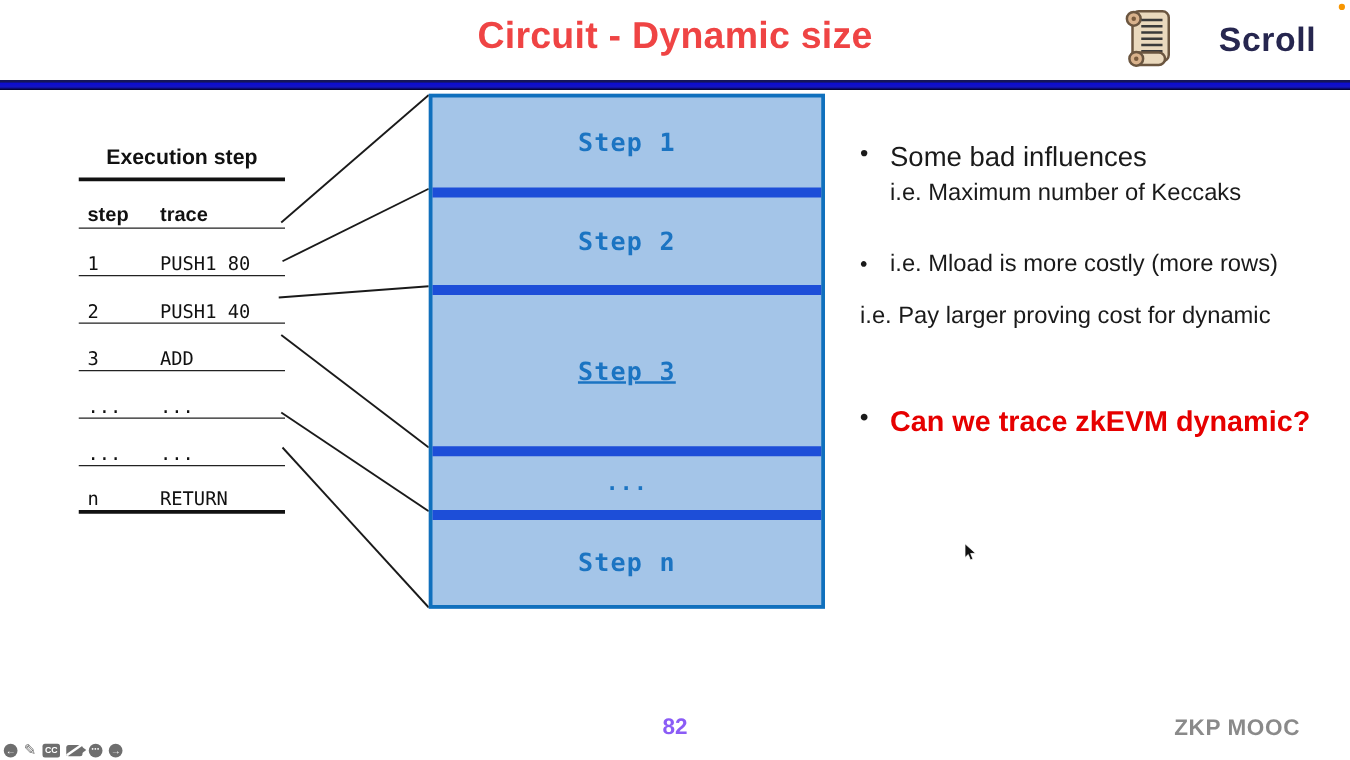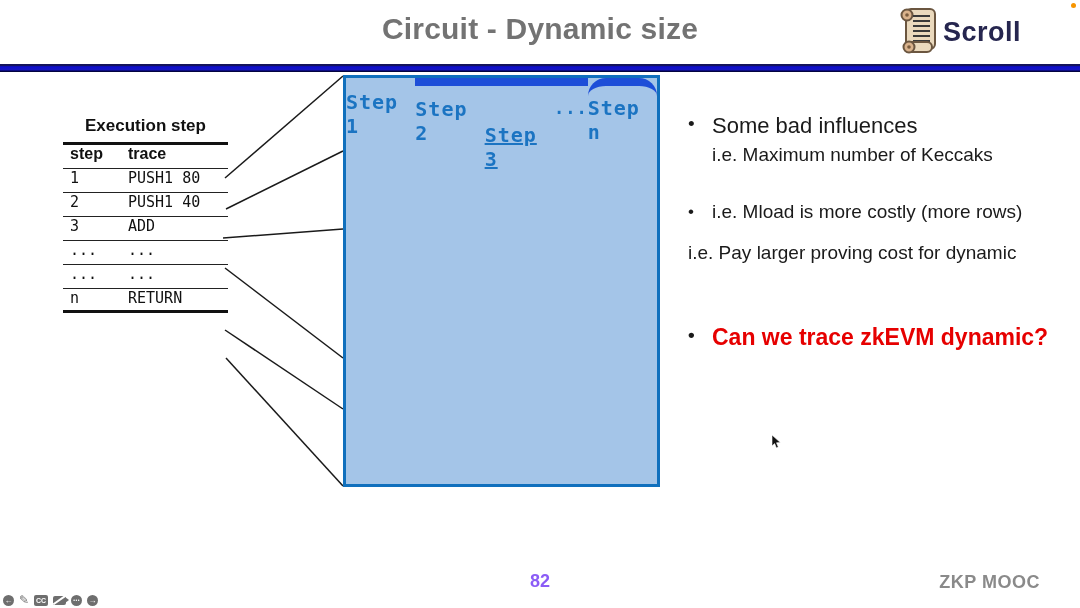--- a/index.html
+++ b/index.html
@@ -2,54 +2,54 @@
 <html><head>
 <meta charset="utf-8">
 <style>
   * { margin:0; padding:0; box-sizing:border-box; }
   html,body { width:1080px; height:608px; }
   body { font-family:"Liberation Sans", sans-serif; background:#ffffff; overflow:hidden; }
   .slide { position:relative; width:1080px; height:608px; background:#ffffff; }
 
   
   .title { position:absolute; top:12px; left:0; right:0; text-align:center;
-           font-size:30px; font-weight:600; color:#737373; letter-spacing:0.2px; }
+           font-size:30px; font-weight:600; color:#ef4444; letter-spacing:0.2px; }
   .divider { position:absolute; top:64px; left:0; width:1080px; height:8px;
              background:linear-gradient(to bottom,#14145a 0%,#14145a 18%,#0d0dd0 35%,#1414c0 70%,#00001e 100%); }
   .rec-dot { position:absolute; top:3px; right:4px; width:5px; height:5px; border-radius:50%; background:#f79500; }
 
-  .logo { position:absolute; top:6px; left:897px; display:flex; align-items:center; }
+  .logo { position:absolute; top:6px; left:897px; display:flex; align-items:center;gap:32px; }
   .logo-text { font-size:27px; font-weight:700; color:#26264f; margin-left:2px; letter-spacing:0.5px; }
 
   
   .trace { position:absolute; left:63px; top:110px; width:165px; color:#111; }
   .trace-title { text-align:center; font-size:17px; font-weight:700; height:35px; line-height:32px;
                  border-bottom:3px solid #111; }
-  .trace-row { display:flex; height:24px; align-items:flex-start; border-bottom:1.6px solid #222; }
+  .trace-row { display:flex; height:38px; align-items:flex-end; border-bottom:1.6px solid #222; }
   .trace-row.header { font-weight:700; font-size:16px; border-bottom:1.8px solid #222; }
   .trace-row.last { border-bottom:3px solid #111; }
   .trace-row .c1 { width:65px; padding-left:7px; }
   .trace-row .c2 { flex:1; }
   .trace-row:not(.header) { font-family:"DejaVu Sans Mono", monospace; font-size:15px; }
 
   
   .connectors { position:absolute; left:0; top:0; width:1080px; height:608px; pointer-events:none; }
 
   
   .steps { position:absolute; left:343px; top:75px; width:317px; height:412px;
-           border:3px solid #1070bd; background:#a4c5e8; display:flex; flex-direction:row; }
+           border:3px solid #1070bd; background:#a4c5e8; display:flex; flex-direction:column; }
   .step-box { display:flex; align-items:center; justify-content:center;
               font-family:"DejaVu Sans Mono", monospace; font-weight:700; font-size:20px;
               color:#1b74c2; letter-spacing:1px; }
   .step-box + .step-box { border-top:8px solid #1d4ed8; }
   .step-box:nth-child(1){ height:72px; }
   .step-box:nth-child(2){ height:78px; }
   .step-box:nth-child(3){ height:129px;text-decoration:underline; }
   .step-box:nth-child(4){ height:51px; font-size:17px; }
-  .step-box:nth-child(5){ height:76px;border-radius:18px; }
+  .step-box:nth-child(5){ height:76px; }
 
   
   .note { position:absolute; left:688px; display:flex; align-items:flex-start; color:#1a1a1a; }
   .note .bullet { width:24px; font-size:19px; line-height:1.2; }
   .n1 { top:113px; font-size:22px; }
   .n2 { top:144px; left:712px; font-size:19px; }
   .n3 { top:201px; font-size:19px; }
   .n3 .bullet { font-size:17px; line-height:1.3; }
   .n4 { top:242px; font-size:19px; }
   .n5 { top:324px; font-size:23px; font-weight:700; }

